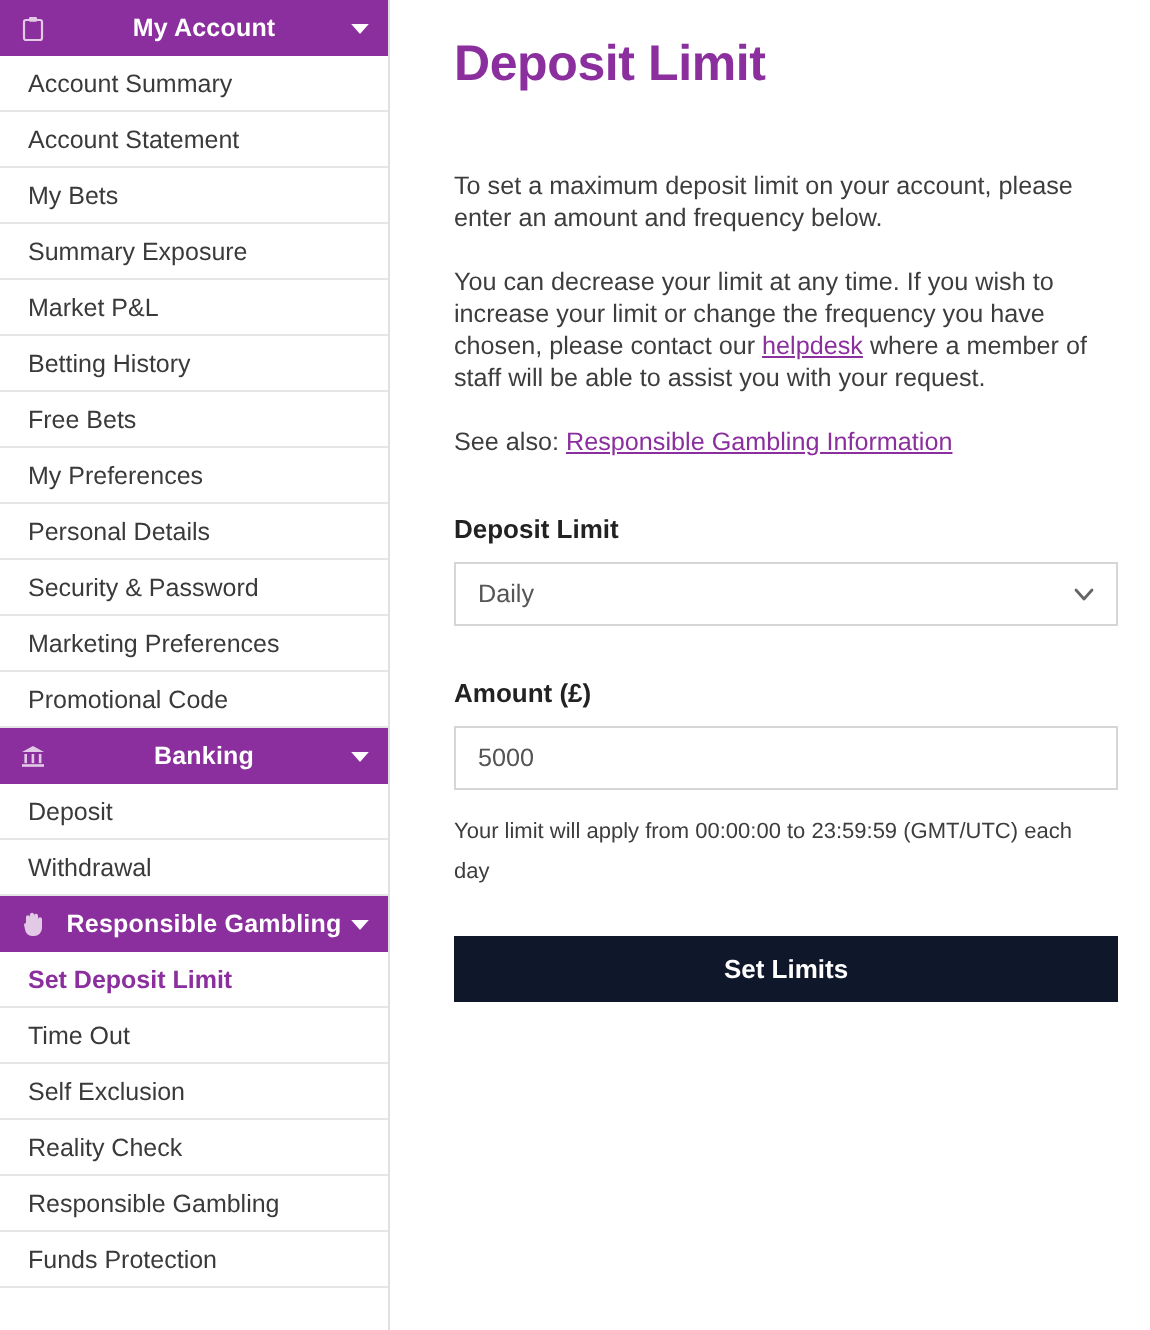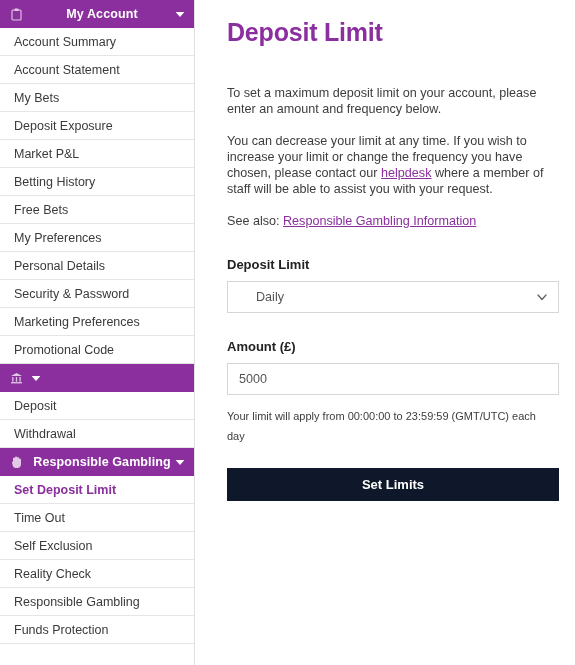--- a/index.html
+++ b/index.html
@@ -95,21 +95,21 @@
     width: 332px;
     margin-bottom: 26px;
   }
   .select-box {
     width: 332px;
     height: 32px;
     border: 1px solid #d6d6d6;
     background: #ffffff;
     display: flex;
     align-items: center;
-    padding: 0 30px 0 28px;
+    padding: 0 30px 0 11px;
     font-size: 12.6px;
     color: #555555;
   }
   .select-caret {
     position: absolute;
     right: 11px; top: 0;
     height: 32px;
     display: flex; align-items: center;
     pointer-events: none;
   }
@@ -169,21 +169,21 @@
       <div class="nav-item">
         <span>Account Summary</span>
       </div>
       <div class="nav-item">
         <span>Account Statement</span>
       </div>
       <div class="nav-item">
         <span>My Bets</span>
       </div>
       <div class="nav-item">
-        <span>Deposit Exposure</span>
+        <span>Summary Exposure</span>
       </div>
       <div class="nav-item">
         <span>Market P&amp;L</span>
       </div>
       <div class="nav-item">
         <span>Betting History</span>
       </div>
       <div class="nav-item">
         <span>Free Bets</span>
       </div>
@@ -205,20 +205,21 @@
       <div class="section-header">
         <span class="sh-icon">
           <svg width="13" height="12" viewBox="0 0 13 12">
             <path d="M6.5 1 L12 4 H1 Z" fill="#fff"></path>
             <rect x="2.2" y="5" width="1.3" height="4.6" fill="#fff"></rect>
             <rect x="5.8" y="5" width="1.3" height="4.6" fill="#fff"></rect>
             <rect x="9.4" y="5" width="1.3" height="4.6" fill="#fff"></rect>
             <rect x="1" y="10.1" width="11" height="1.3" fill="#fff"></rect>
           </svg>
         </span>
+        <span class="sh-label">Banking</span>
         <span class="sh-caret">
           <svg width="10" height="7" viewBox="0 0 10 7">
             <path d="M0.6 1 L5 6 L9.4 1 Z" fill="#fff"></path>
           </svg>
         </span>
       </div>
       <div class="nav-item">
         <span>Deposit</span>
       </div>
       <div class="nav-item">

